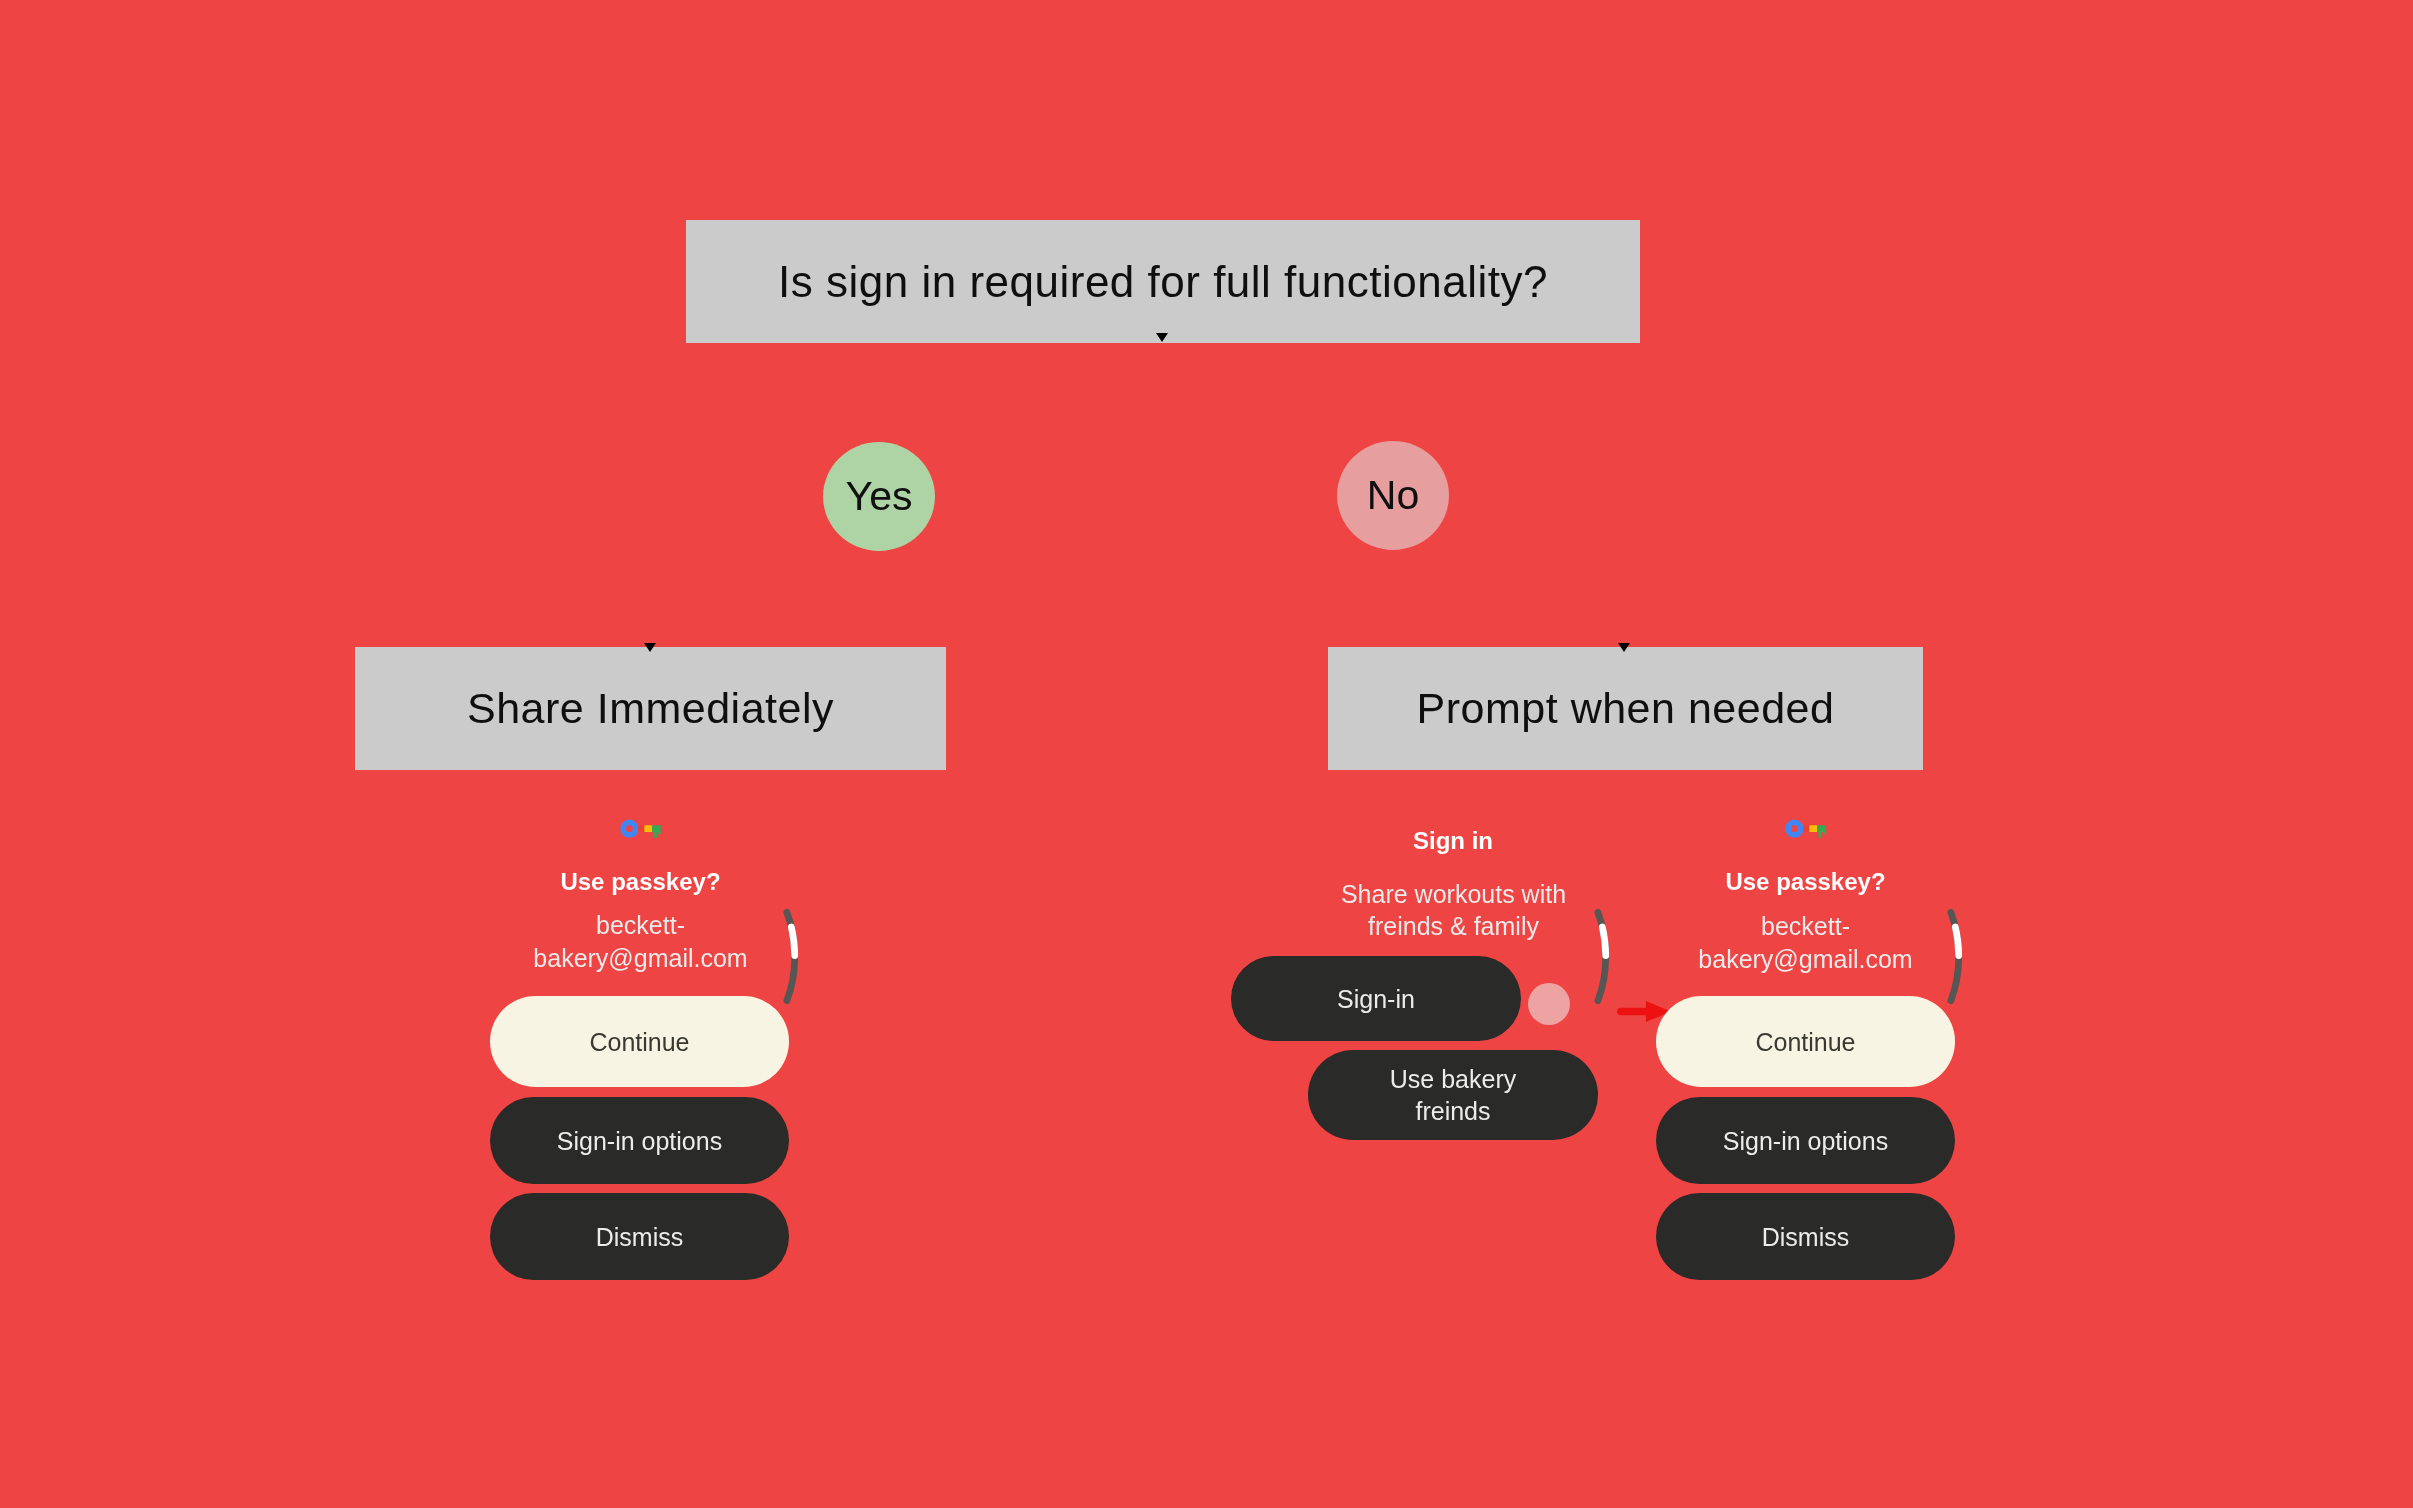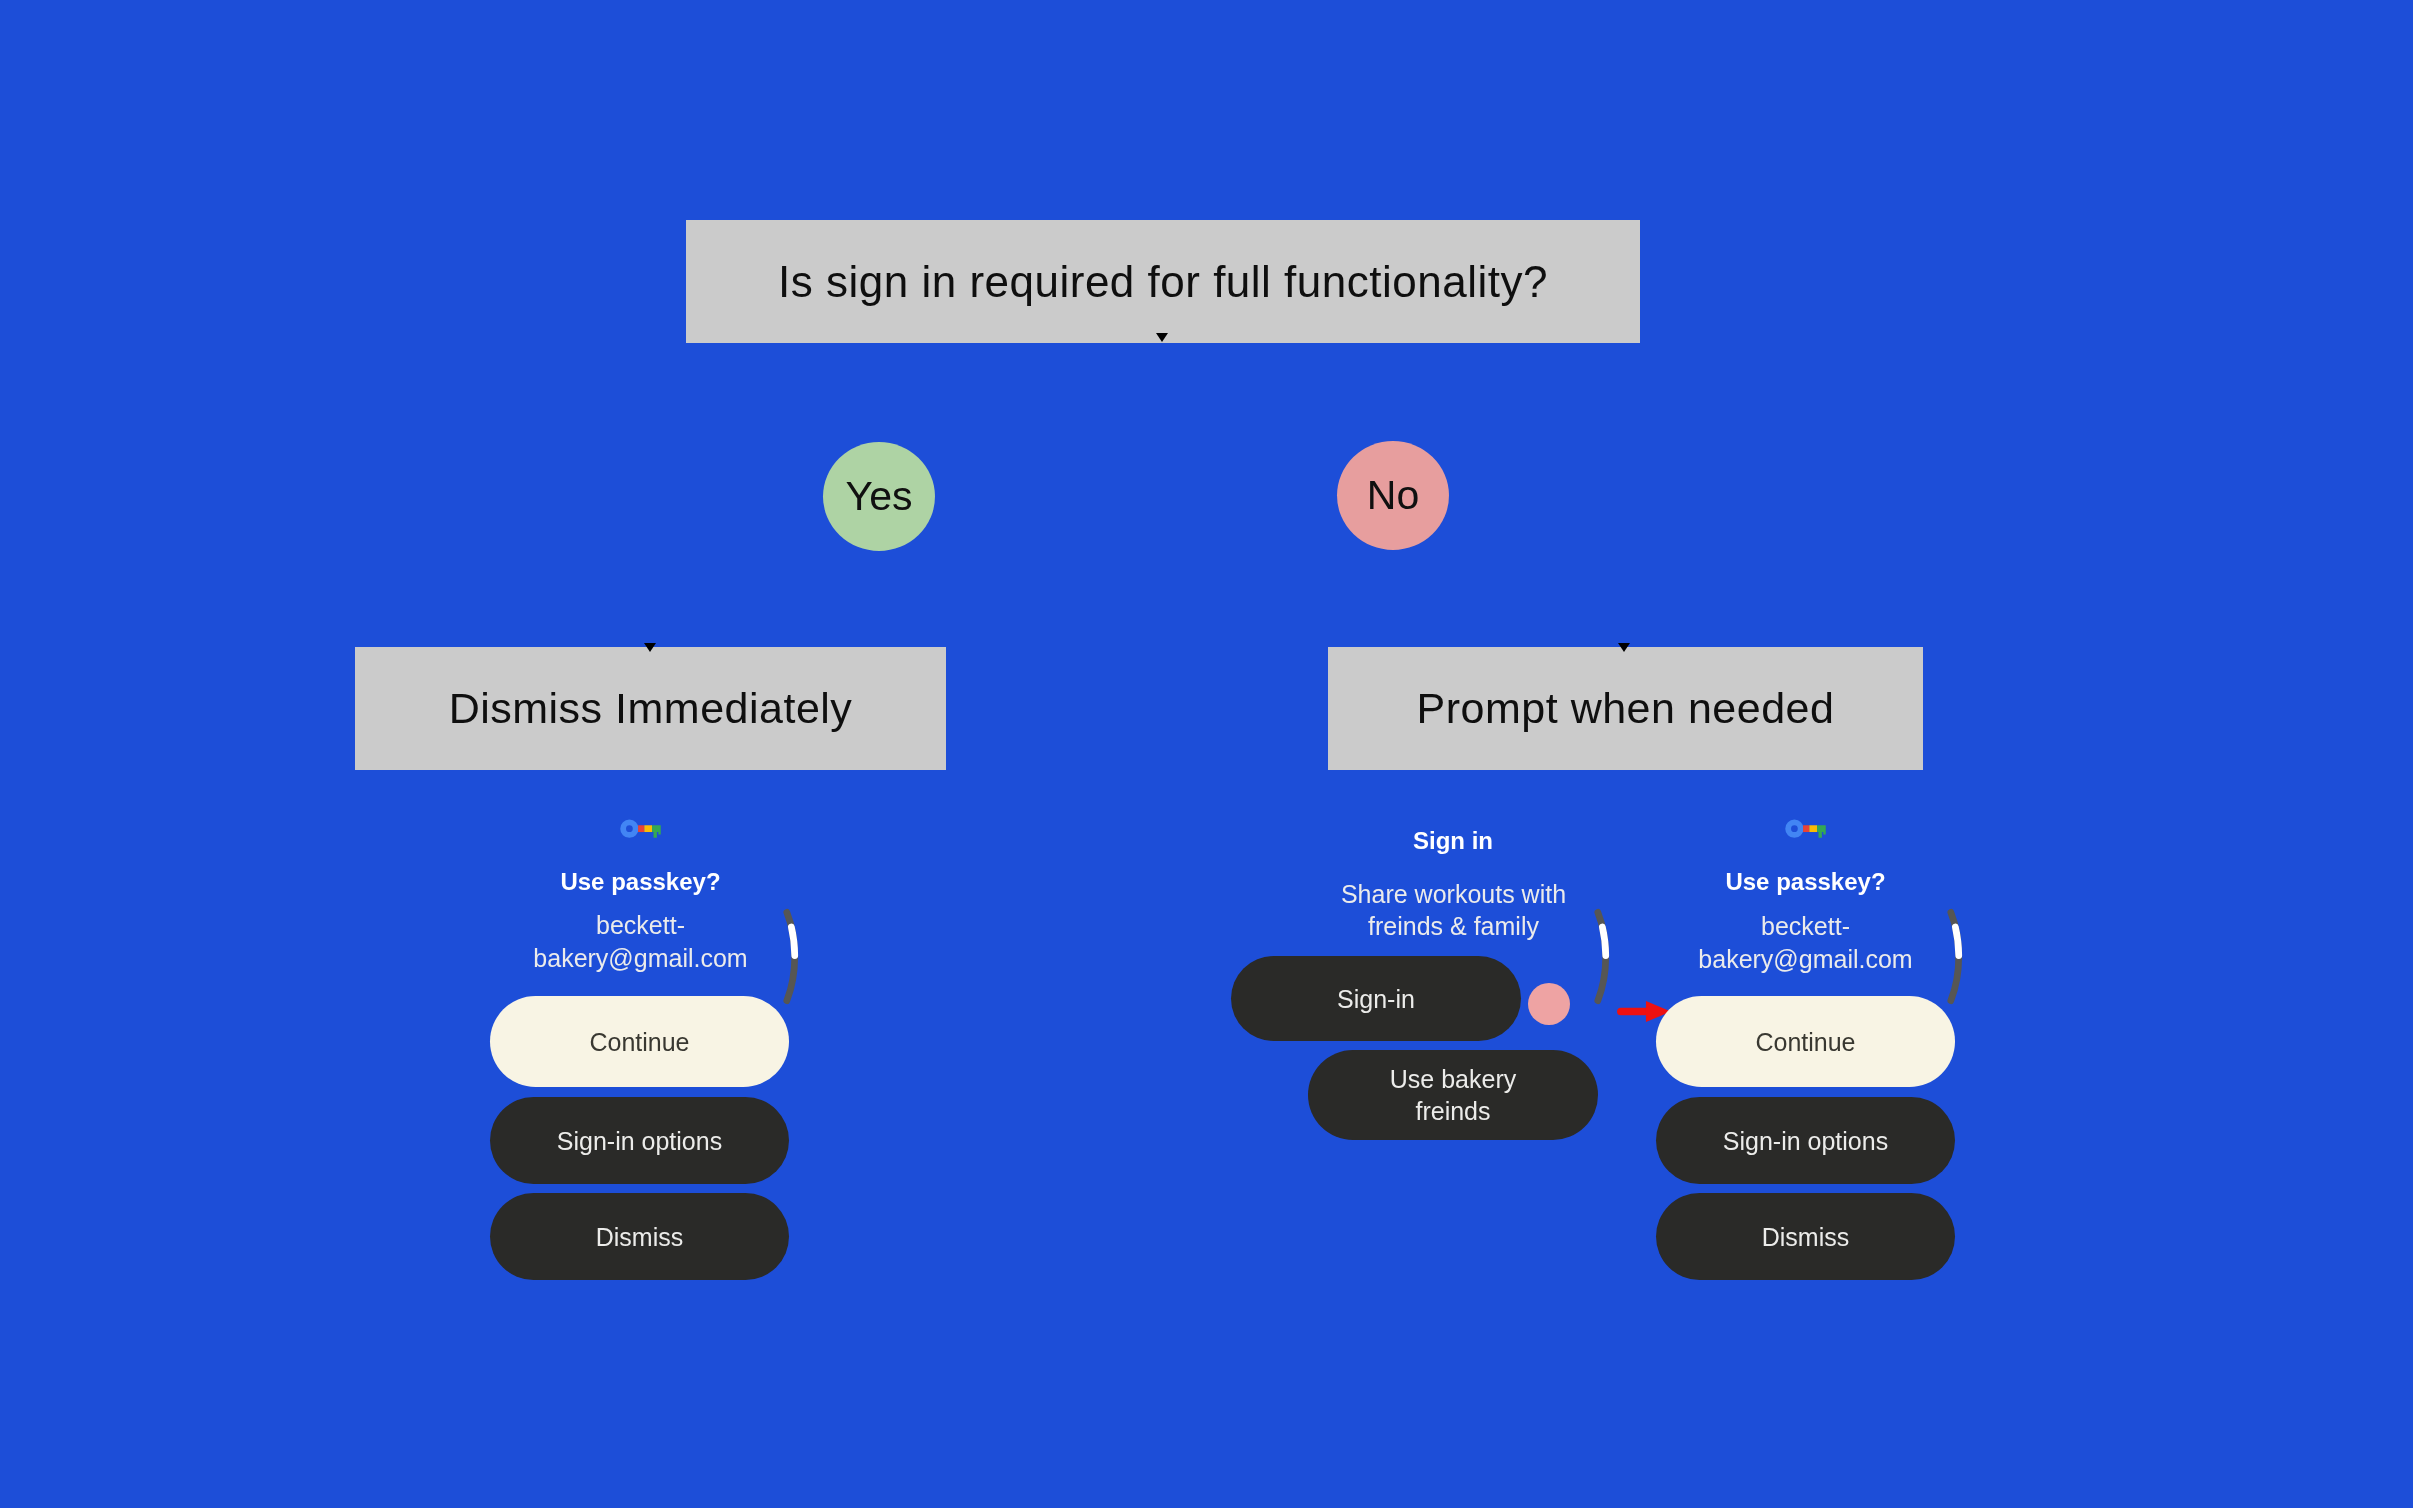--- a/index.html
+++ b/index.html
@@ -1,18 +1,18 @@
 <!DOCTYPE html>
 <html><head>
 <meta charset="utf-8">
 <style>
   html,body { margin:0; padding:0; background:#000; }
   .stage {
     position:relative; width:2414px; height:1508px; overflow:hidden;
-    background:#1d4ed8;
+    background:#ef4444;
     font-family:"Liberation Sans","DejaVu Sans",sans-serif;
   }
   
   .node {
     position:absolute; background:#cbcbcb; color:#0f0f0f;
     display:flex; align-items:center; justify-content:center;
     font-size:44px; letter-spacing:0.5px; white-space:nowrap;
   }
   .circle-node {
     position:absolute; border-radius:50%;
@@ -58,21 +58,21 @@
   <div class="notch-down" style="left:1156px; top:333px;"></div>
 
   <div class="circle-node" style="left:823px; top:442px; width:112px; height:109px; background:#aed3a4;">
     <span>Yes</span>
   </div>
   <div class="circle-node" style="left:1337px; top:441px; width:112px; height:109px; background:#e79e9e;">
     <span>No</span>
   </div>
 
   <div class="node" style="left:355px; top:647px; width:591px; height:123px; font-size:43px;">
-    <span>Dismiss Immediately</span>
+    <span>Share Immediately</span>
   </div>
   <div class="notch-down" style="left:644px; top:643px;"></div>
 
   <div class="node" style="left:1328px; top:647px; width:595px; height:123px; font-size:43px;">
     <span>Prompt when needed</span>
   </div>
   <div class="notch-down" style="left:1618px; top:643px;"></div>
 
   <div>
     <svg class="abs" style="left:620px; top:819px;" width="41" height="19.3" viewBox="0 0 42 20">

